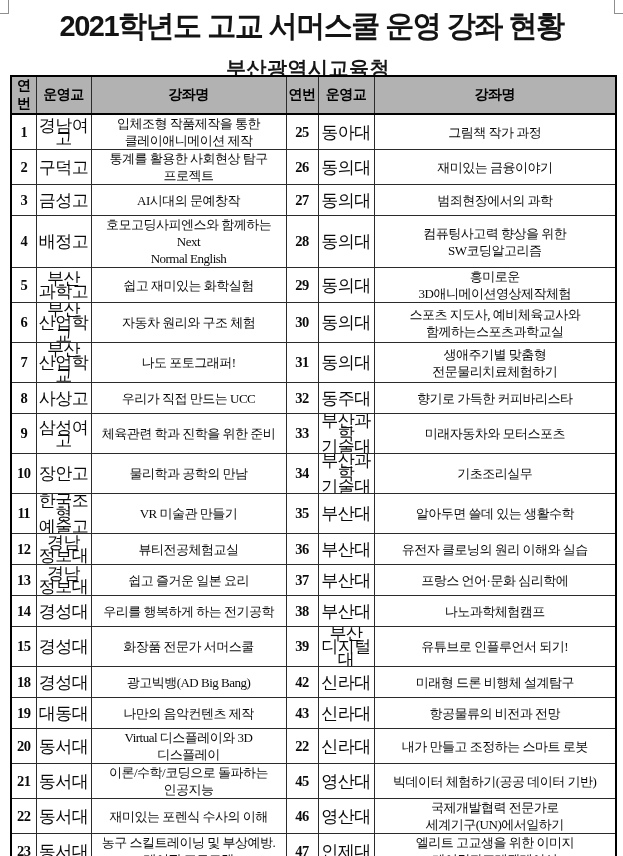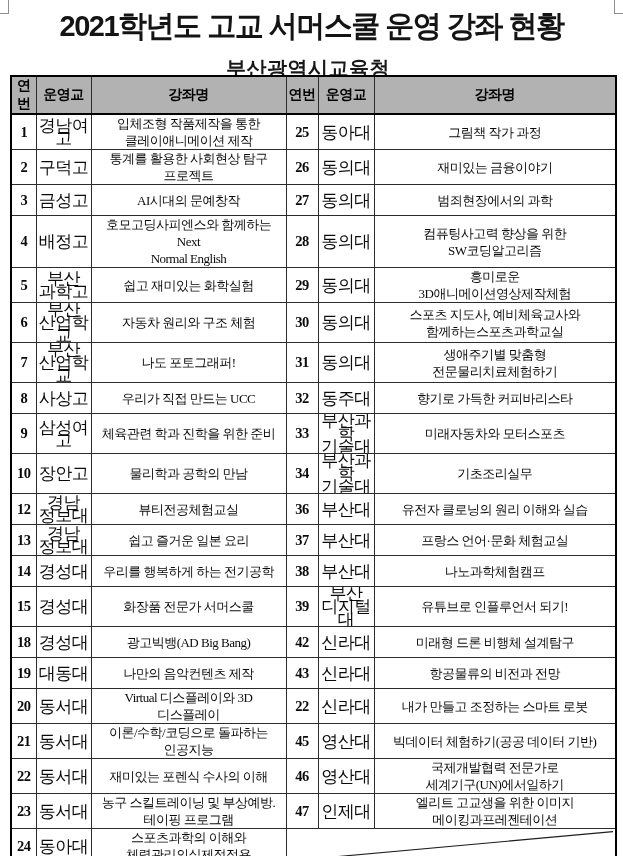--- a/index.html
+++ b/index.html
@@ -159,36 +159,45 @@
       <tr>
         <td class="num">10</td>
         <td class="school">장안고</td>
         <td class="course">물리학과 공학의 만남</td>
         <td class="num">34</td>
         <td class="school">부산과학
 기술대</td>
         <td class="course">기초조리실무</td>
       </tr>
       <tr>
+        <td class="num">11</td>
+        <td class="school">한국조형
+예술고</td>
+        <td class="course">VR 미술관 만들기</td>
+        <td class="num">35</td>
+        <td class="school">부산대</td>
+        <td class="course">알아두면 쓸데 있는 생활수학</td>
+      </tr>
+      <tr>
         <td class="num">12</td>
         <td class="school">경남
 정보대</td>
         <td class="course">뷰티전공체험교실</td>
         <td class="num">36</td>
         <td class="school">부산대</td>
         <td class="course">유전자 클로닝의 원리 이해와 실습</td>
       </tr>
       <tr>
         <td class="num">13</td>
         <td class="school">경남
 정보대</td>
         <td class="course">쉽고 즐거운 일본 요리</td>
         <td class="num">37</td>
         <td class="school">부산대</td>
-        <td class="course">프랑스 언어·문화 체험교실</td>
+        <td class="course">프랑스 언어·문화 심리학에</td>
       </tr>
       <tr>
         <td class="num">14</td>
         <td class="school">경성대</td>
         <td class="course">우리를 행복하게 하는 전기공학</td>
         <td class="num">38</td>
         <td class="school">부산대</td>
         <td class="course">나노과학체험캠프</td>
       </tr>
       <tr>

